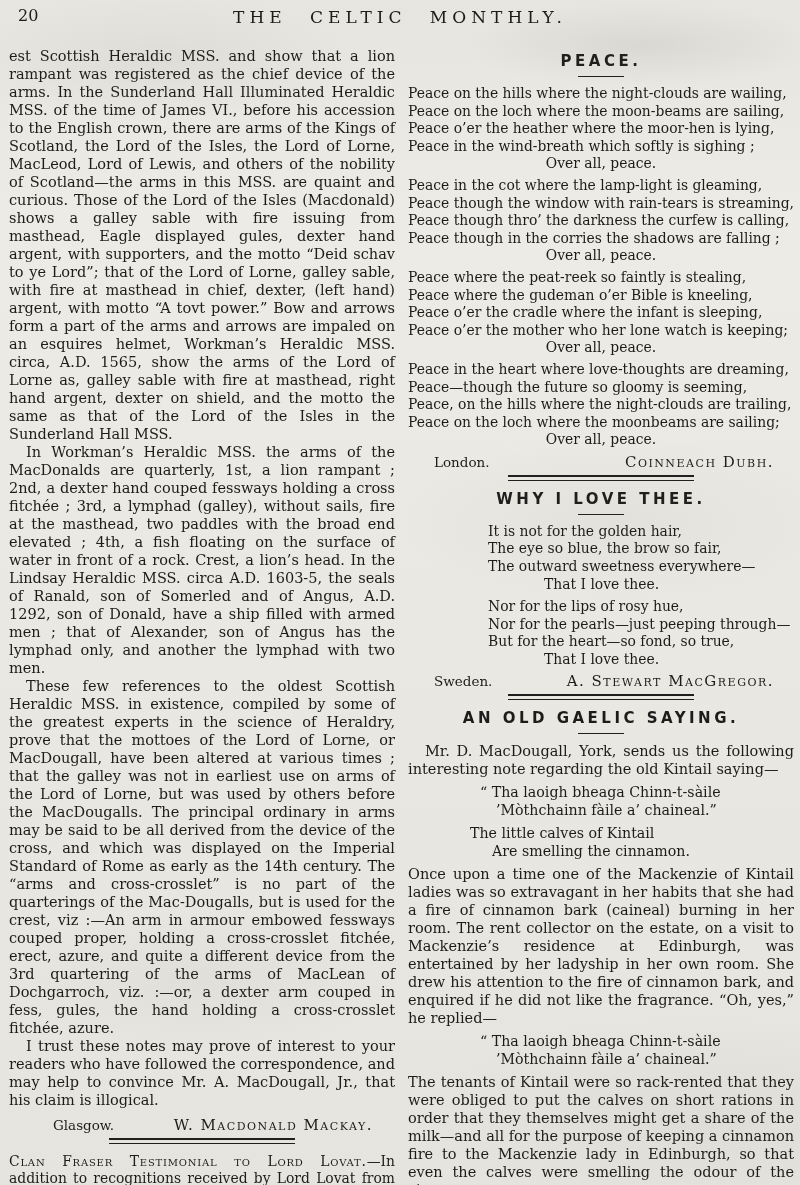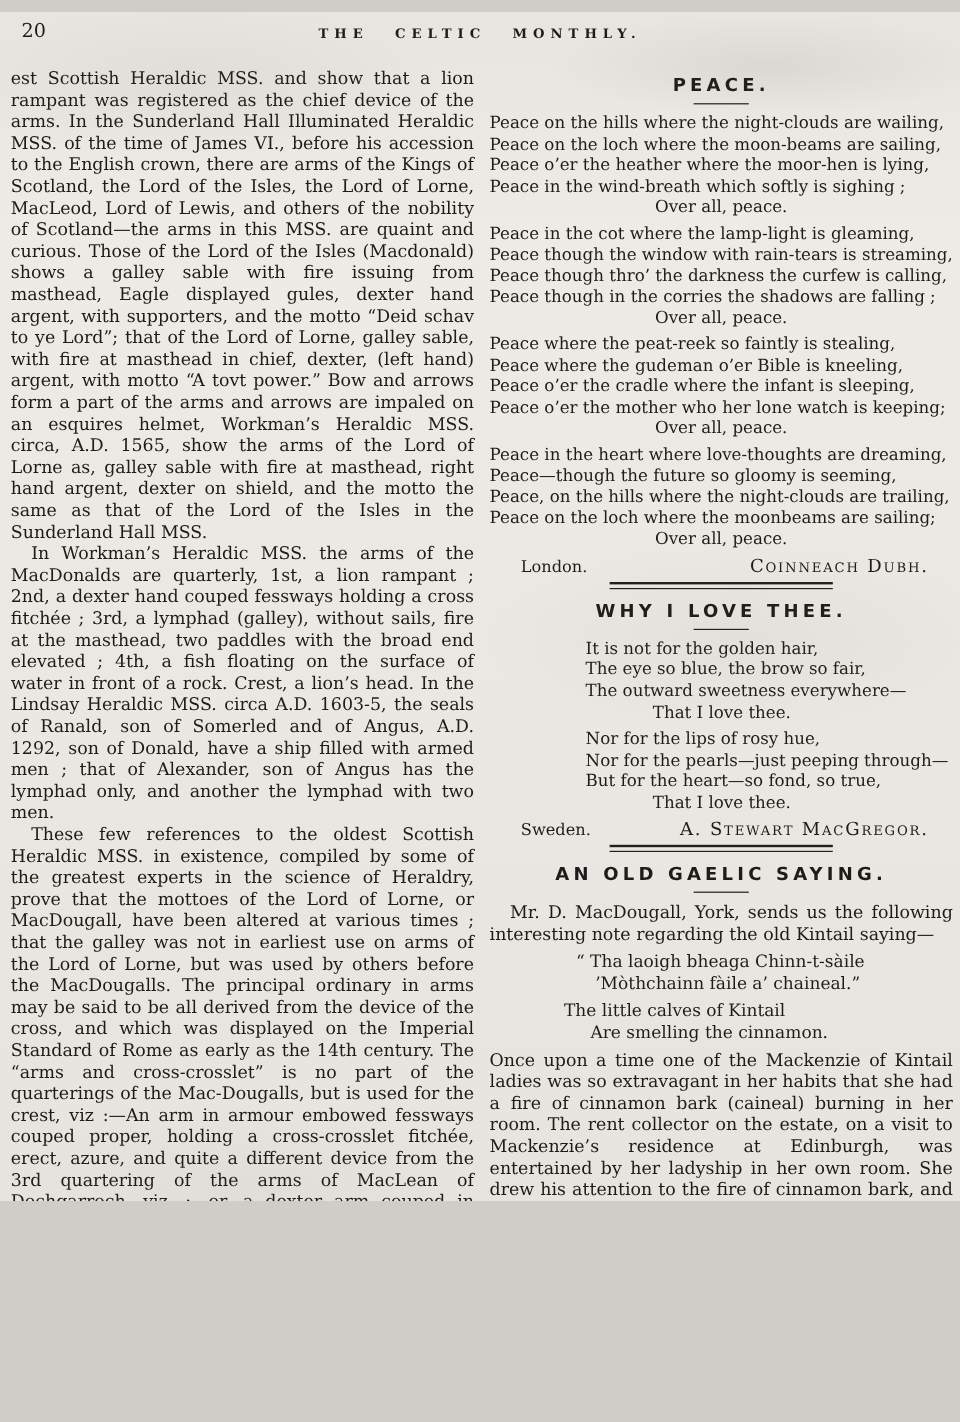--- a/index.html
+++ b/index.html
@@ -1,35 +1,34 @@
 <!DOCTYPE html>
 <html><head>
 <meta charset="utf-8">
 <style>
   html,body{margin:0;padding:0;background:#cfcdc8;}
   .page{
-    width:800px;height:991px;position:relative;overflow:hidden;
+    width:800px;height:1185px;position:relative;overflow:hidden;
     background:linear-gradient(180deg,#e7e5e0 0%,#ecebe6 18%,#eae8e3 55%,#e6e4df 100%);
     color:#1d1c1a;
     font-family:"DejaVu Serif","Liberation Serif",serif;
-    margin-top:10px;
   }
   
   .page::before{
     content:"";position:absolute;inset:0;pointer-events:none;
     background:
       radial-gradient(260px 60px at 640px 45px, rgba(90,88,84,.10), transparent 70%),
       radial-gradient(300px 90px at 160px 60px, rgba(90,88,84,.07), transparent 70%),
       radial-gradient(320px 120px at 620px 520px, rgba(100,98,92,.06), transparent 70%),
       radial-gradient(280px 100px at 200px 980px, rgba(100,98,92,.05), transparent 70%),
       radial-gradient(400px 140px at 700px 1120px, rgba(100,98,92,.06), transparent 75%);
   }
   .masthead{position:relative;height:34px;padding-top:7px;text-align:center;}
   .pageno{position:absolute;left:18px;top:6px;font-size:16px;}
-  .journal-title{display:inline;margin:0;font-size:11px;font-weight:bold;letter-spacing:5px;word-spacing:13px;}
+  .journal-title{display:inline;margin:0;font-size:17px;font-weight:normal;letter-spacing:5px;word-spacing:13px;}
   .columns{display:flex;gap:13px;padding:6px 6px 0 9px;}
   .col{width:386px;}
   p.body{margin:0;font-size:14.5px;line-height:18px;text-align:justify;}
   p.indent{text-indent:17px;}
   .sig-row{display:flex;justify-content:space-between;align-items:baseline;margin:7px 0 3px;font-size:13.5px;}
   .sig-place{padding-left:44px;}
   .sig-name{font-variant:small-caps;letter-spacing:1.5px;font-size:15px;padding-right:22px;}
   .double-rule{width:186px;height:3px;margin:4px auto 9px;border-top:2.5px solid #201f1d;border-bottom:1.3px solid #201f1d;}
   .section-title{font-family:"DejaVu Sans","Liberation Sans",sans-serif;font-weight:bold;font-size:15px;letter-spacing:3.5px;text-align:center;margin:5px 0 0;}
   .title-rule{width:46px;border-top:1.4px solid #201f1d;margin:6px auto 8px;}

